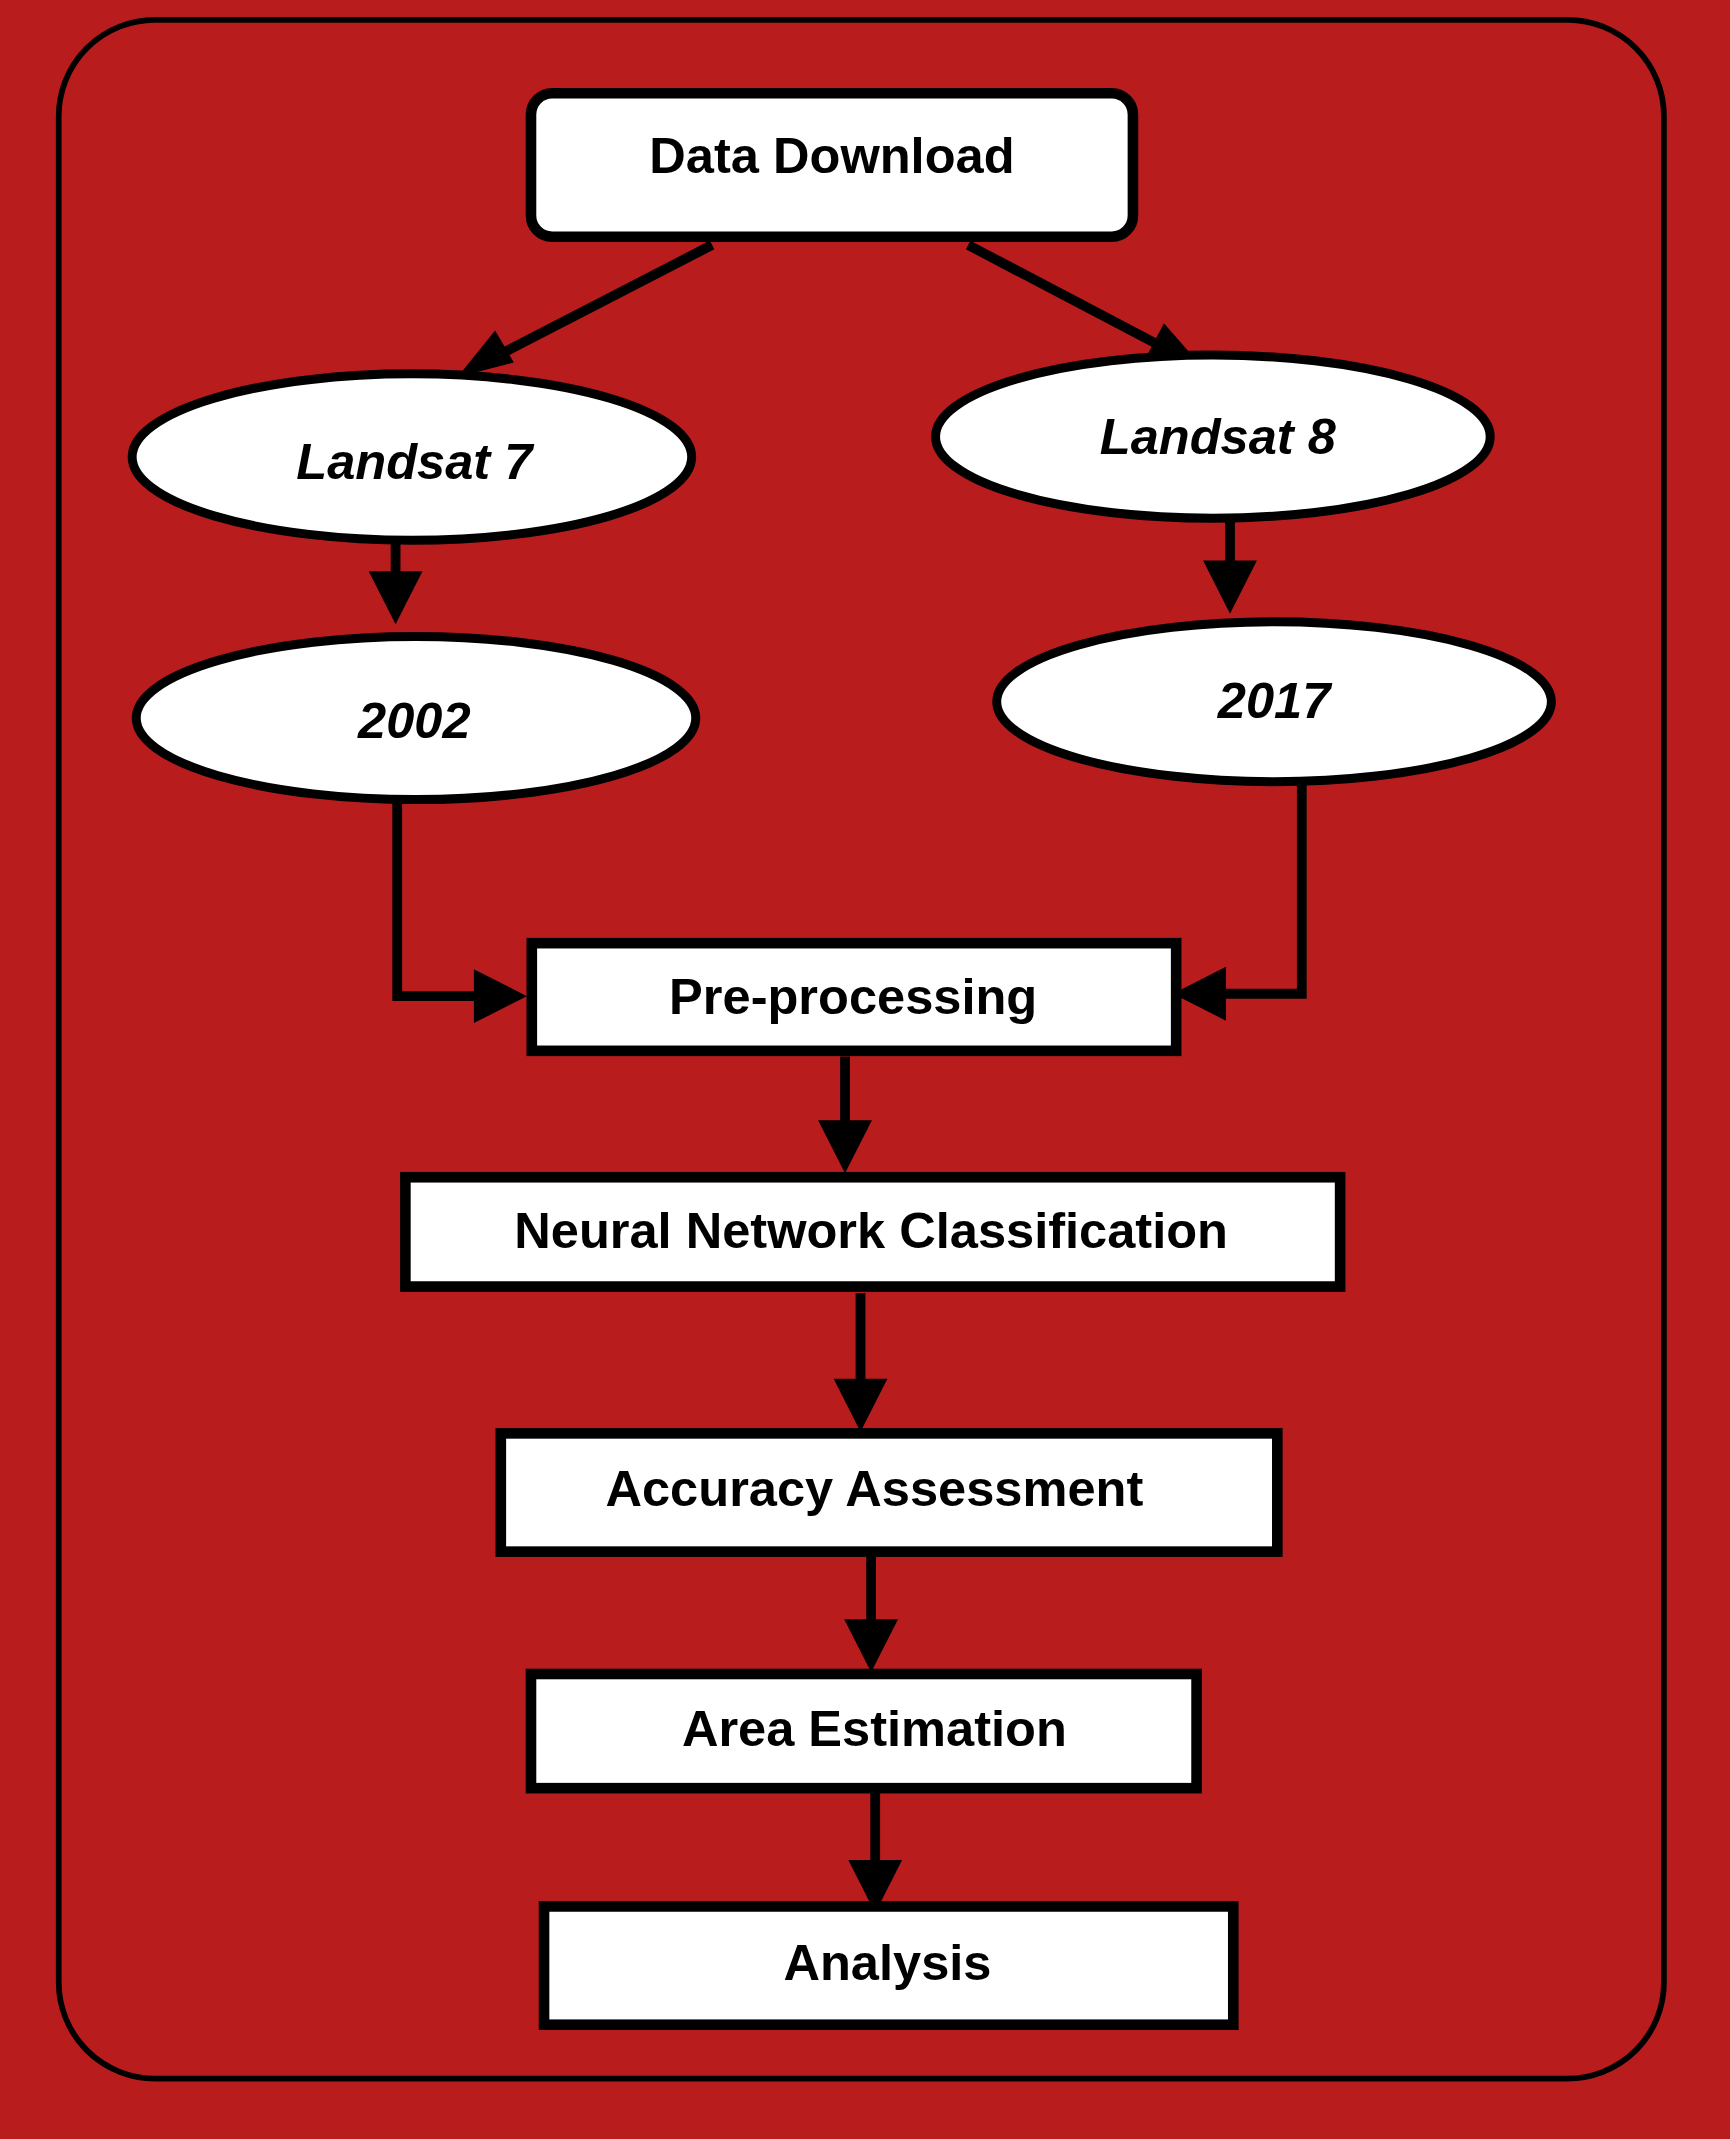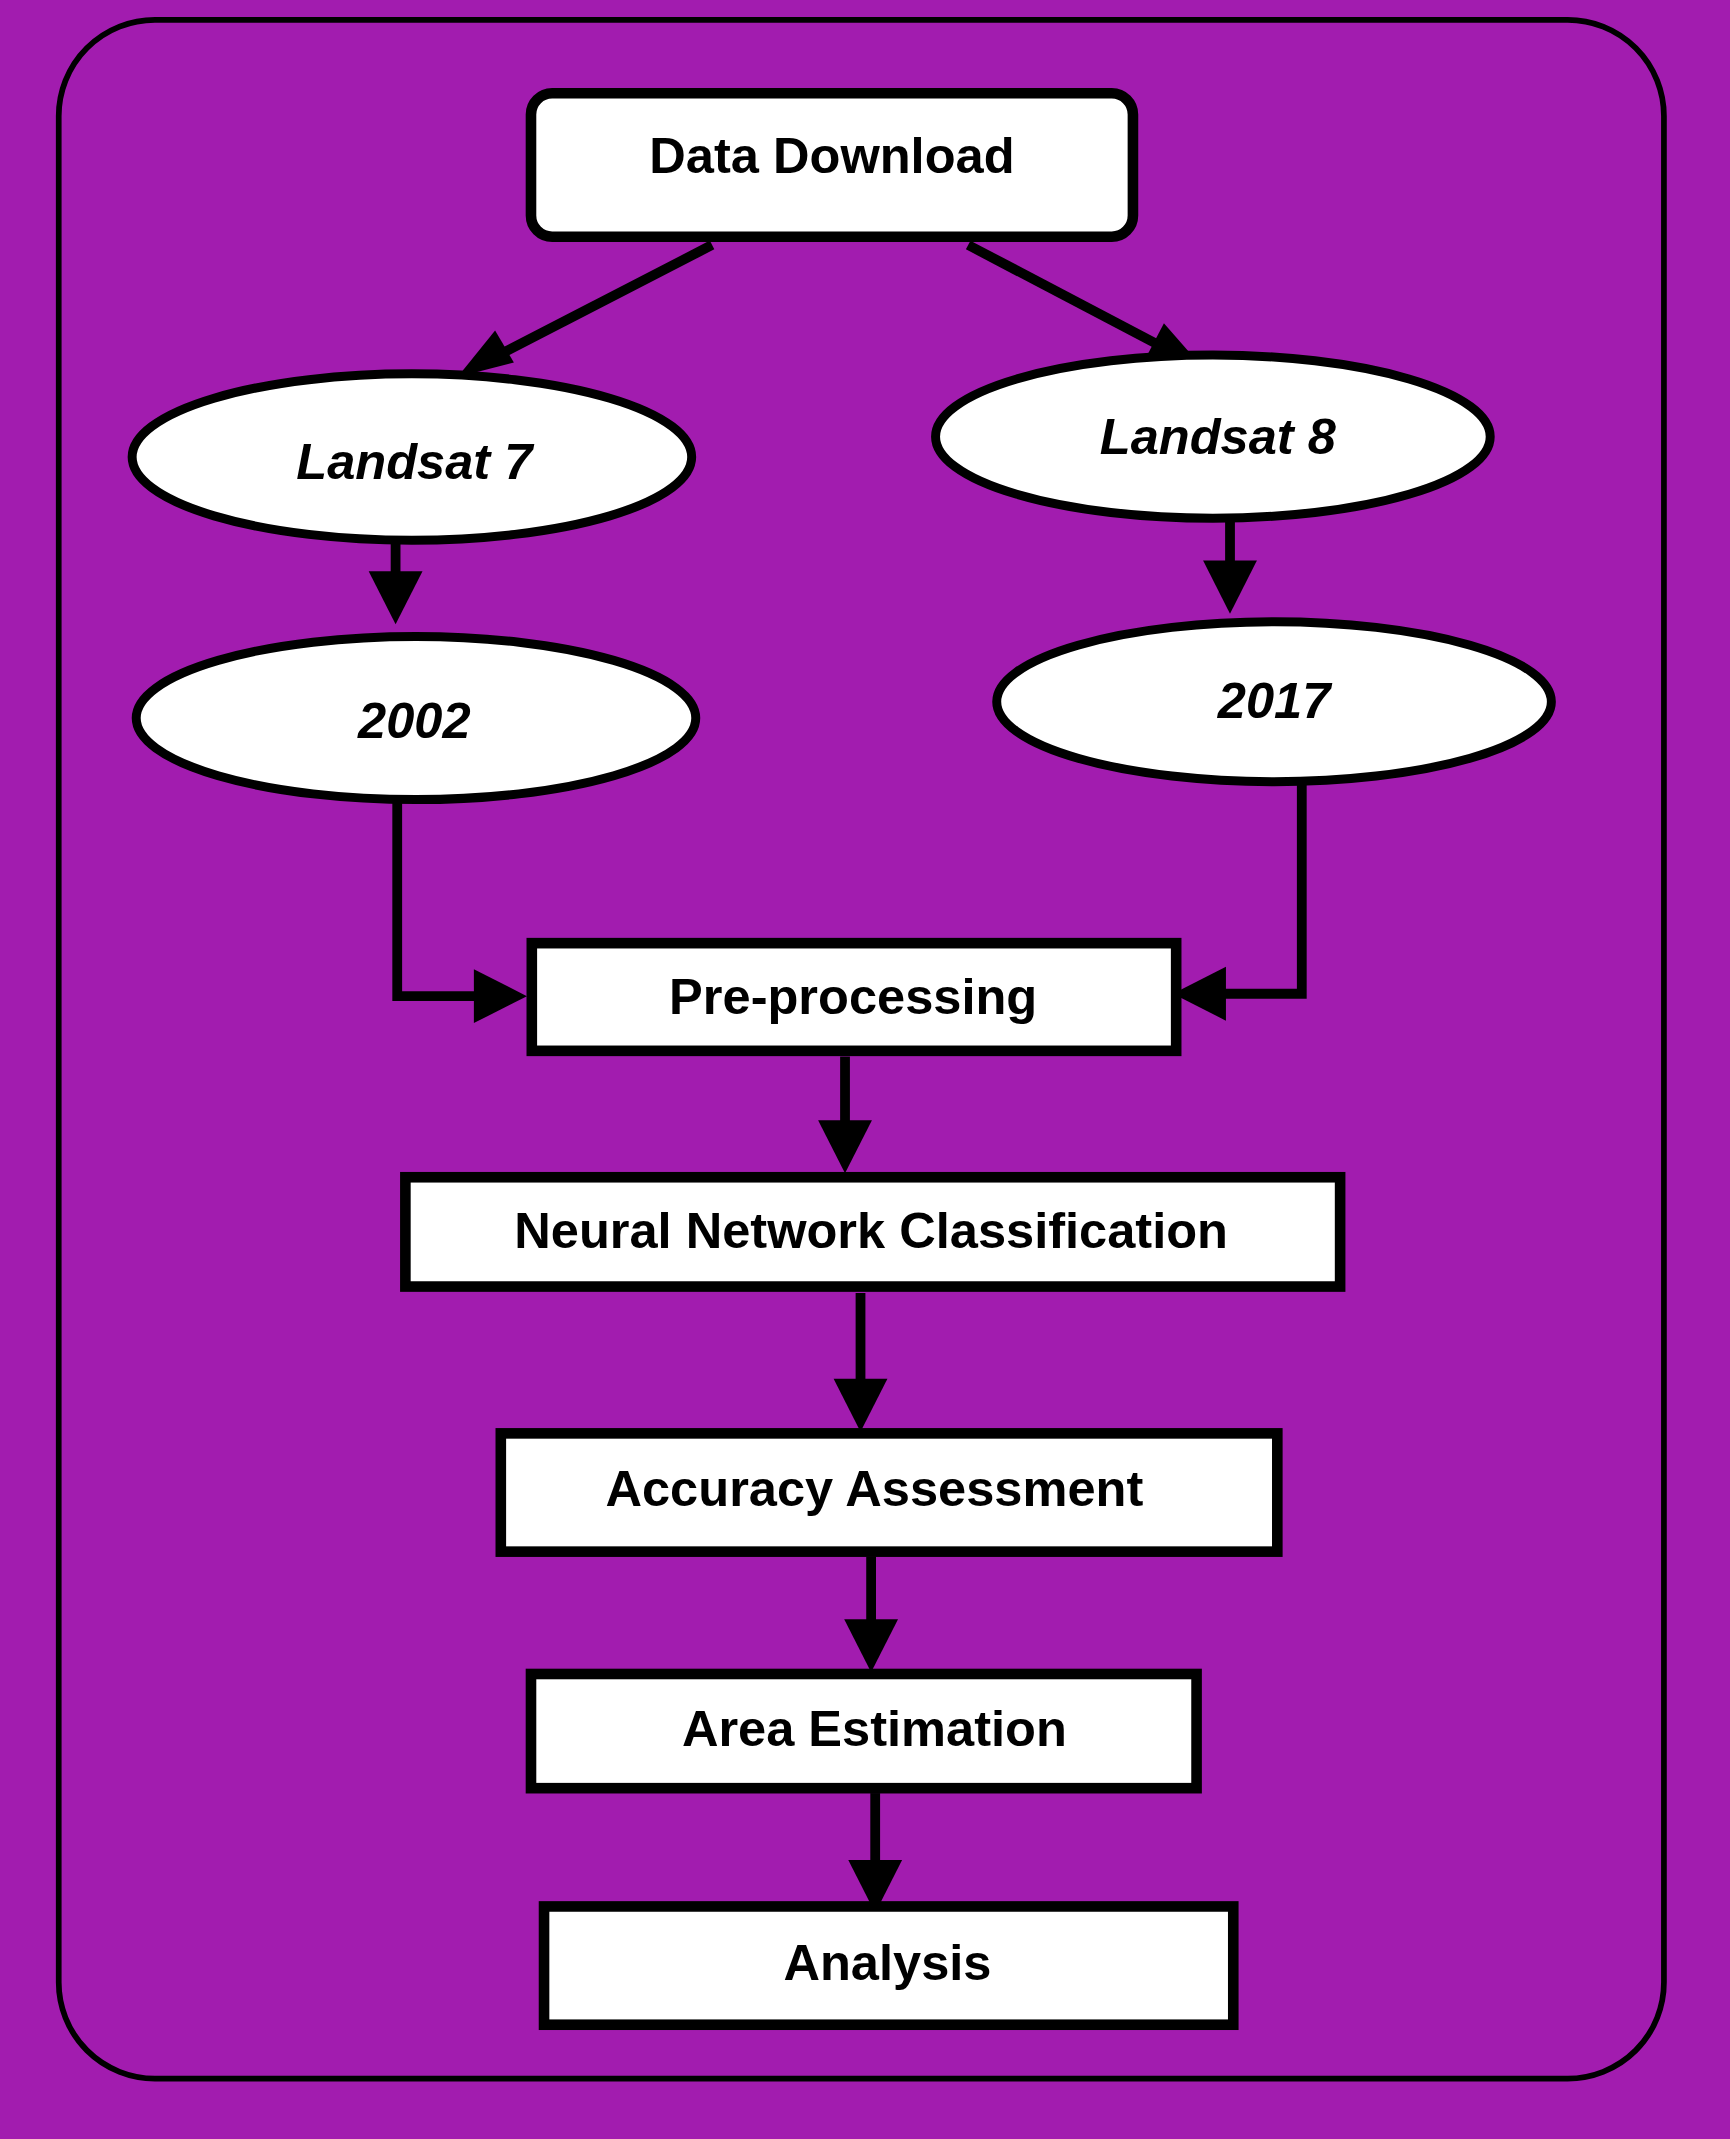--- a/index.html
+++ b/index.html
@@ -10,21 +10,21 @@
   body {
     width: 1730px;
     height: 2140px;
     font-family: "Liberation Sans", sans-serif;
     overflow: hidden;
   }
   #flowchart-root {
     position: relative;
     width: 1730px;
     height: 2140px;
-    background: #a21caf;
+    background: #b91c1c;
   }
   svg.flow-canvas {
     display: block;
     width: 1730px;
     height: 2140px;
   }
   .node-shape {
     fill: #ffffff;
     stroke: #000000;
   }

